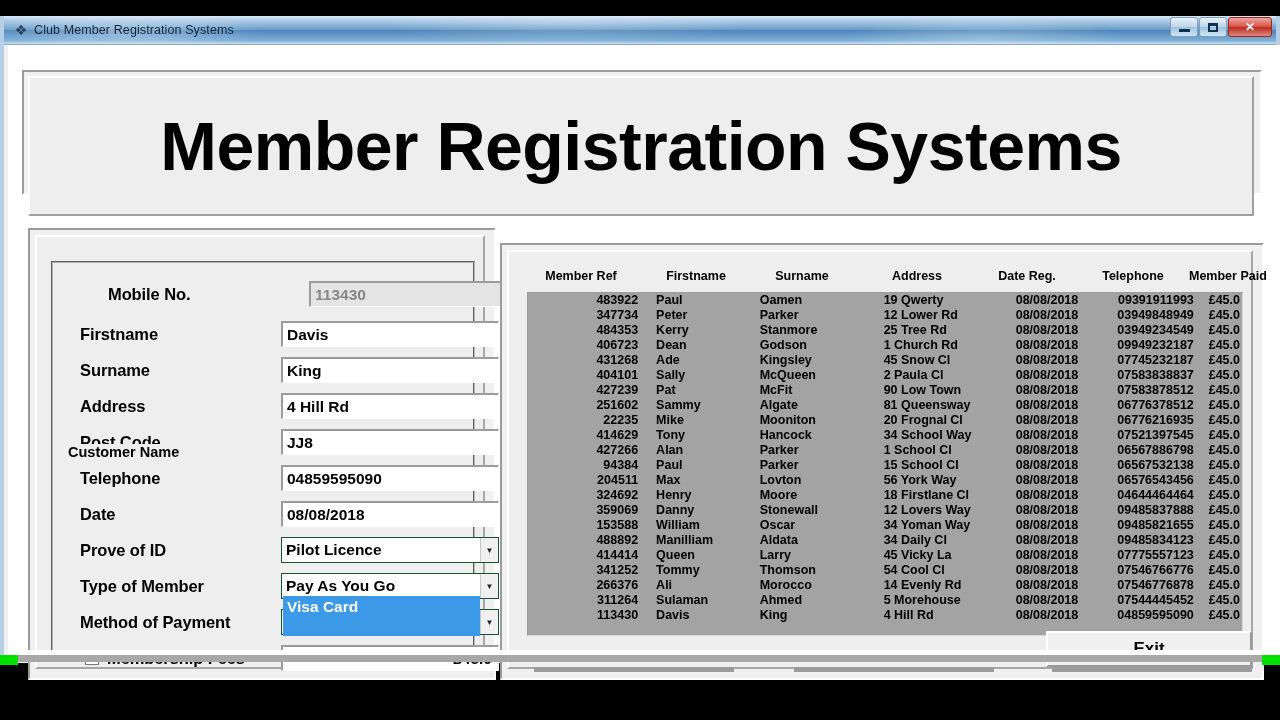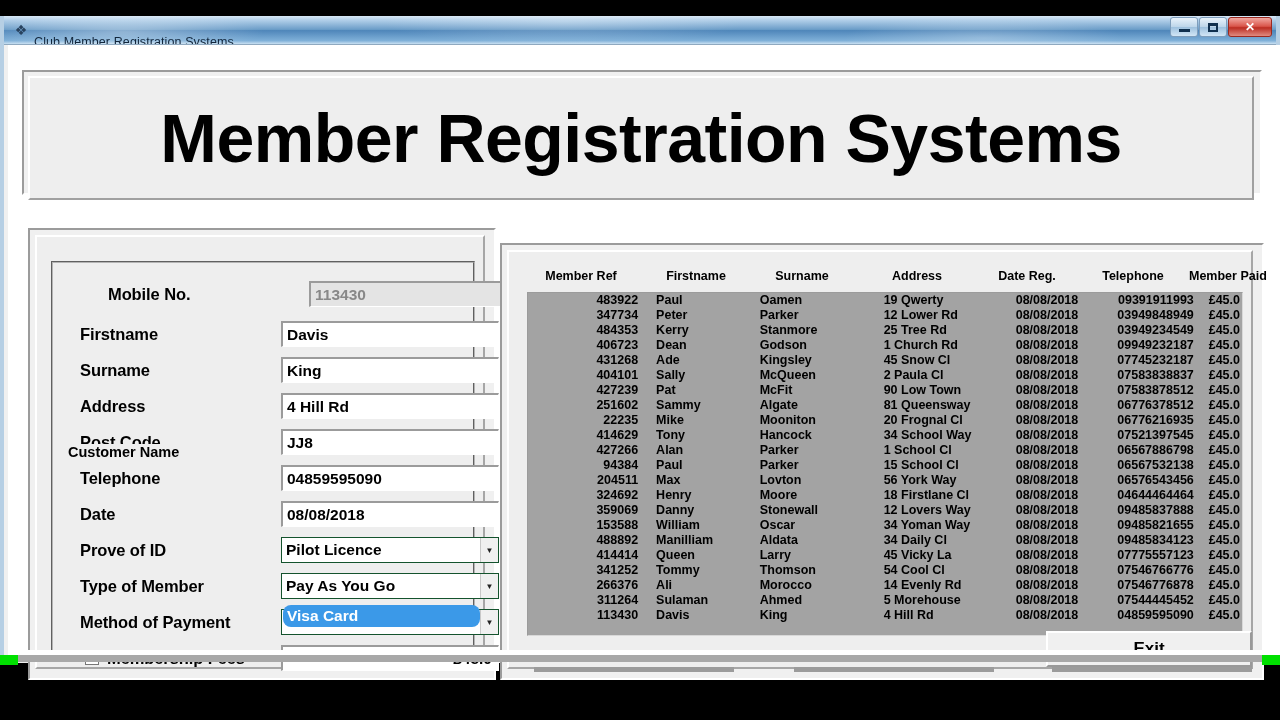--- a/index.html
+++ b/index.html
@@ -68,21 +68,21 @@
     color: #28425e;
     font-size: 14px;
     line-height: 17px;
     text-align: center;
     z-index: 3;
   }
 
   .title-text {
     position: absolute;
     left: 30px;
-    top: 19px;
+    top: 7px;
     font-size: 12.5px;
     color: #12263c;
     letter-spacing: 0.1px;
     z-index: 3;
     white-space: nowrap;
   }
 
   .win-btns {
     position: absolute;
     right: 4px;
@@ -139,21 +139,21 @@
     left: 14px;
     top: 25px;
     width: 1240px;
     height: 125px;
   }
   #banner-inner {
     position: absolute;
     left: 4px;
     top: 4px;
     width: 1226px;
-    height: 124px;
+    height: 140px;
     background: #eeeeee;
     border-top: 2px solid #ffffff;
     border-left: 2px solid #ffffff;
     border-right: 2px solid #a0a0a0;
     border-bottom: 2px solid #a0a0a0;
     box-sizing: border-box;
     display: flex;
     align-items: center;
     justify-content: center;
   }
@@ -275,23 +275,22 @@
     font-weight: bold;
     color: #000000;
     padding-left: 4px;
     white-space: nowrap;
     overflow: hidden;
   }
   .combo.selected .combo-text {
     background: #3b99e8;
     color: #ffffff;
     padding-top: 2px;
-    padding-bottom: 2px;
+    padding-bottom: 20px;
     margin: 1px 0 13px 1px;
-    border-radius: 8px;
   }
   .combo-arrow {
     width: 17px;
     height: 100%;
     background: #f0f0f0;
     border-left: 1px solid #c8c8c8;
     display: flex;
     align-items: center;
     justify-content: center;
     font-size: 8px;

